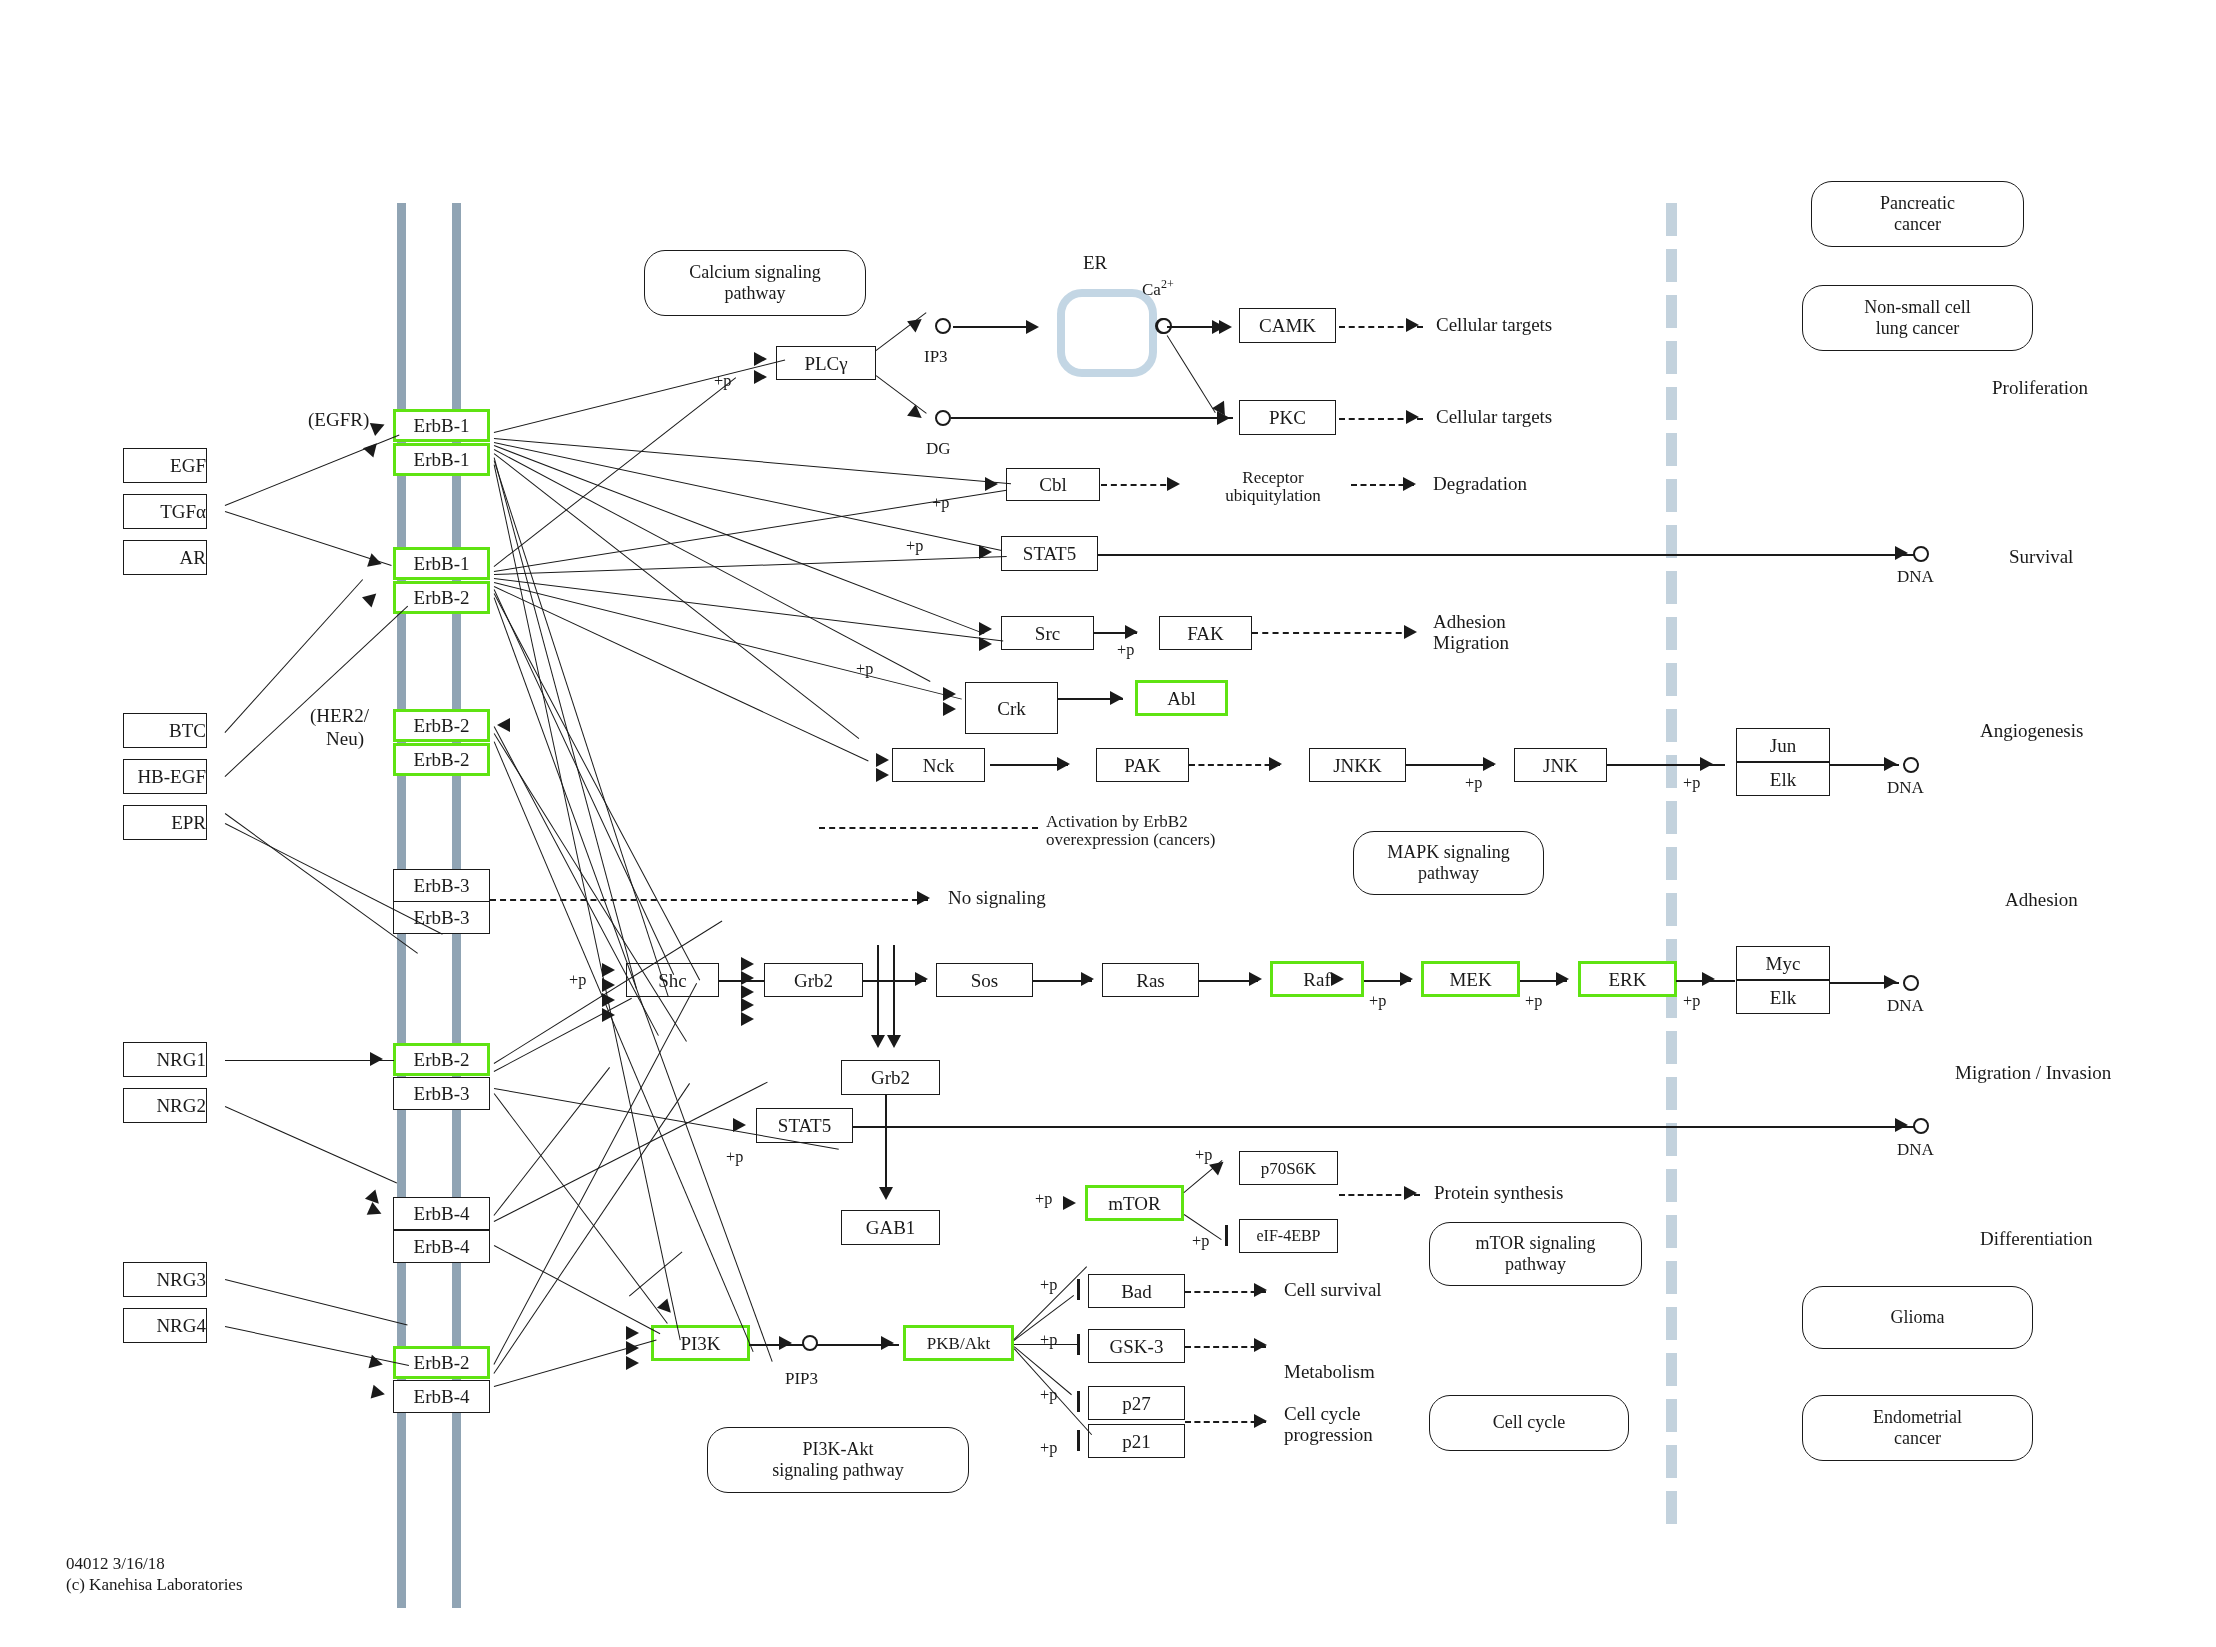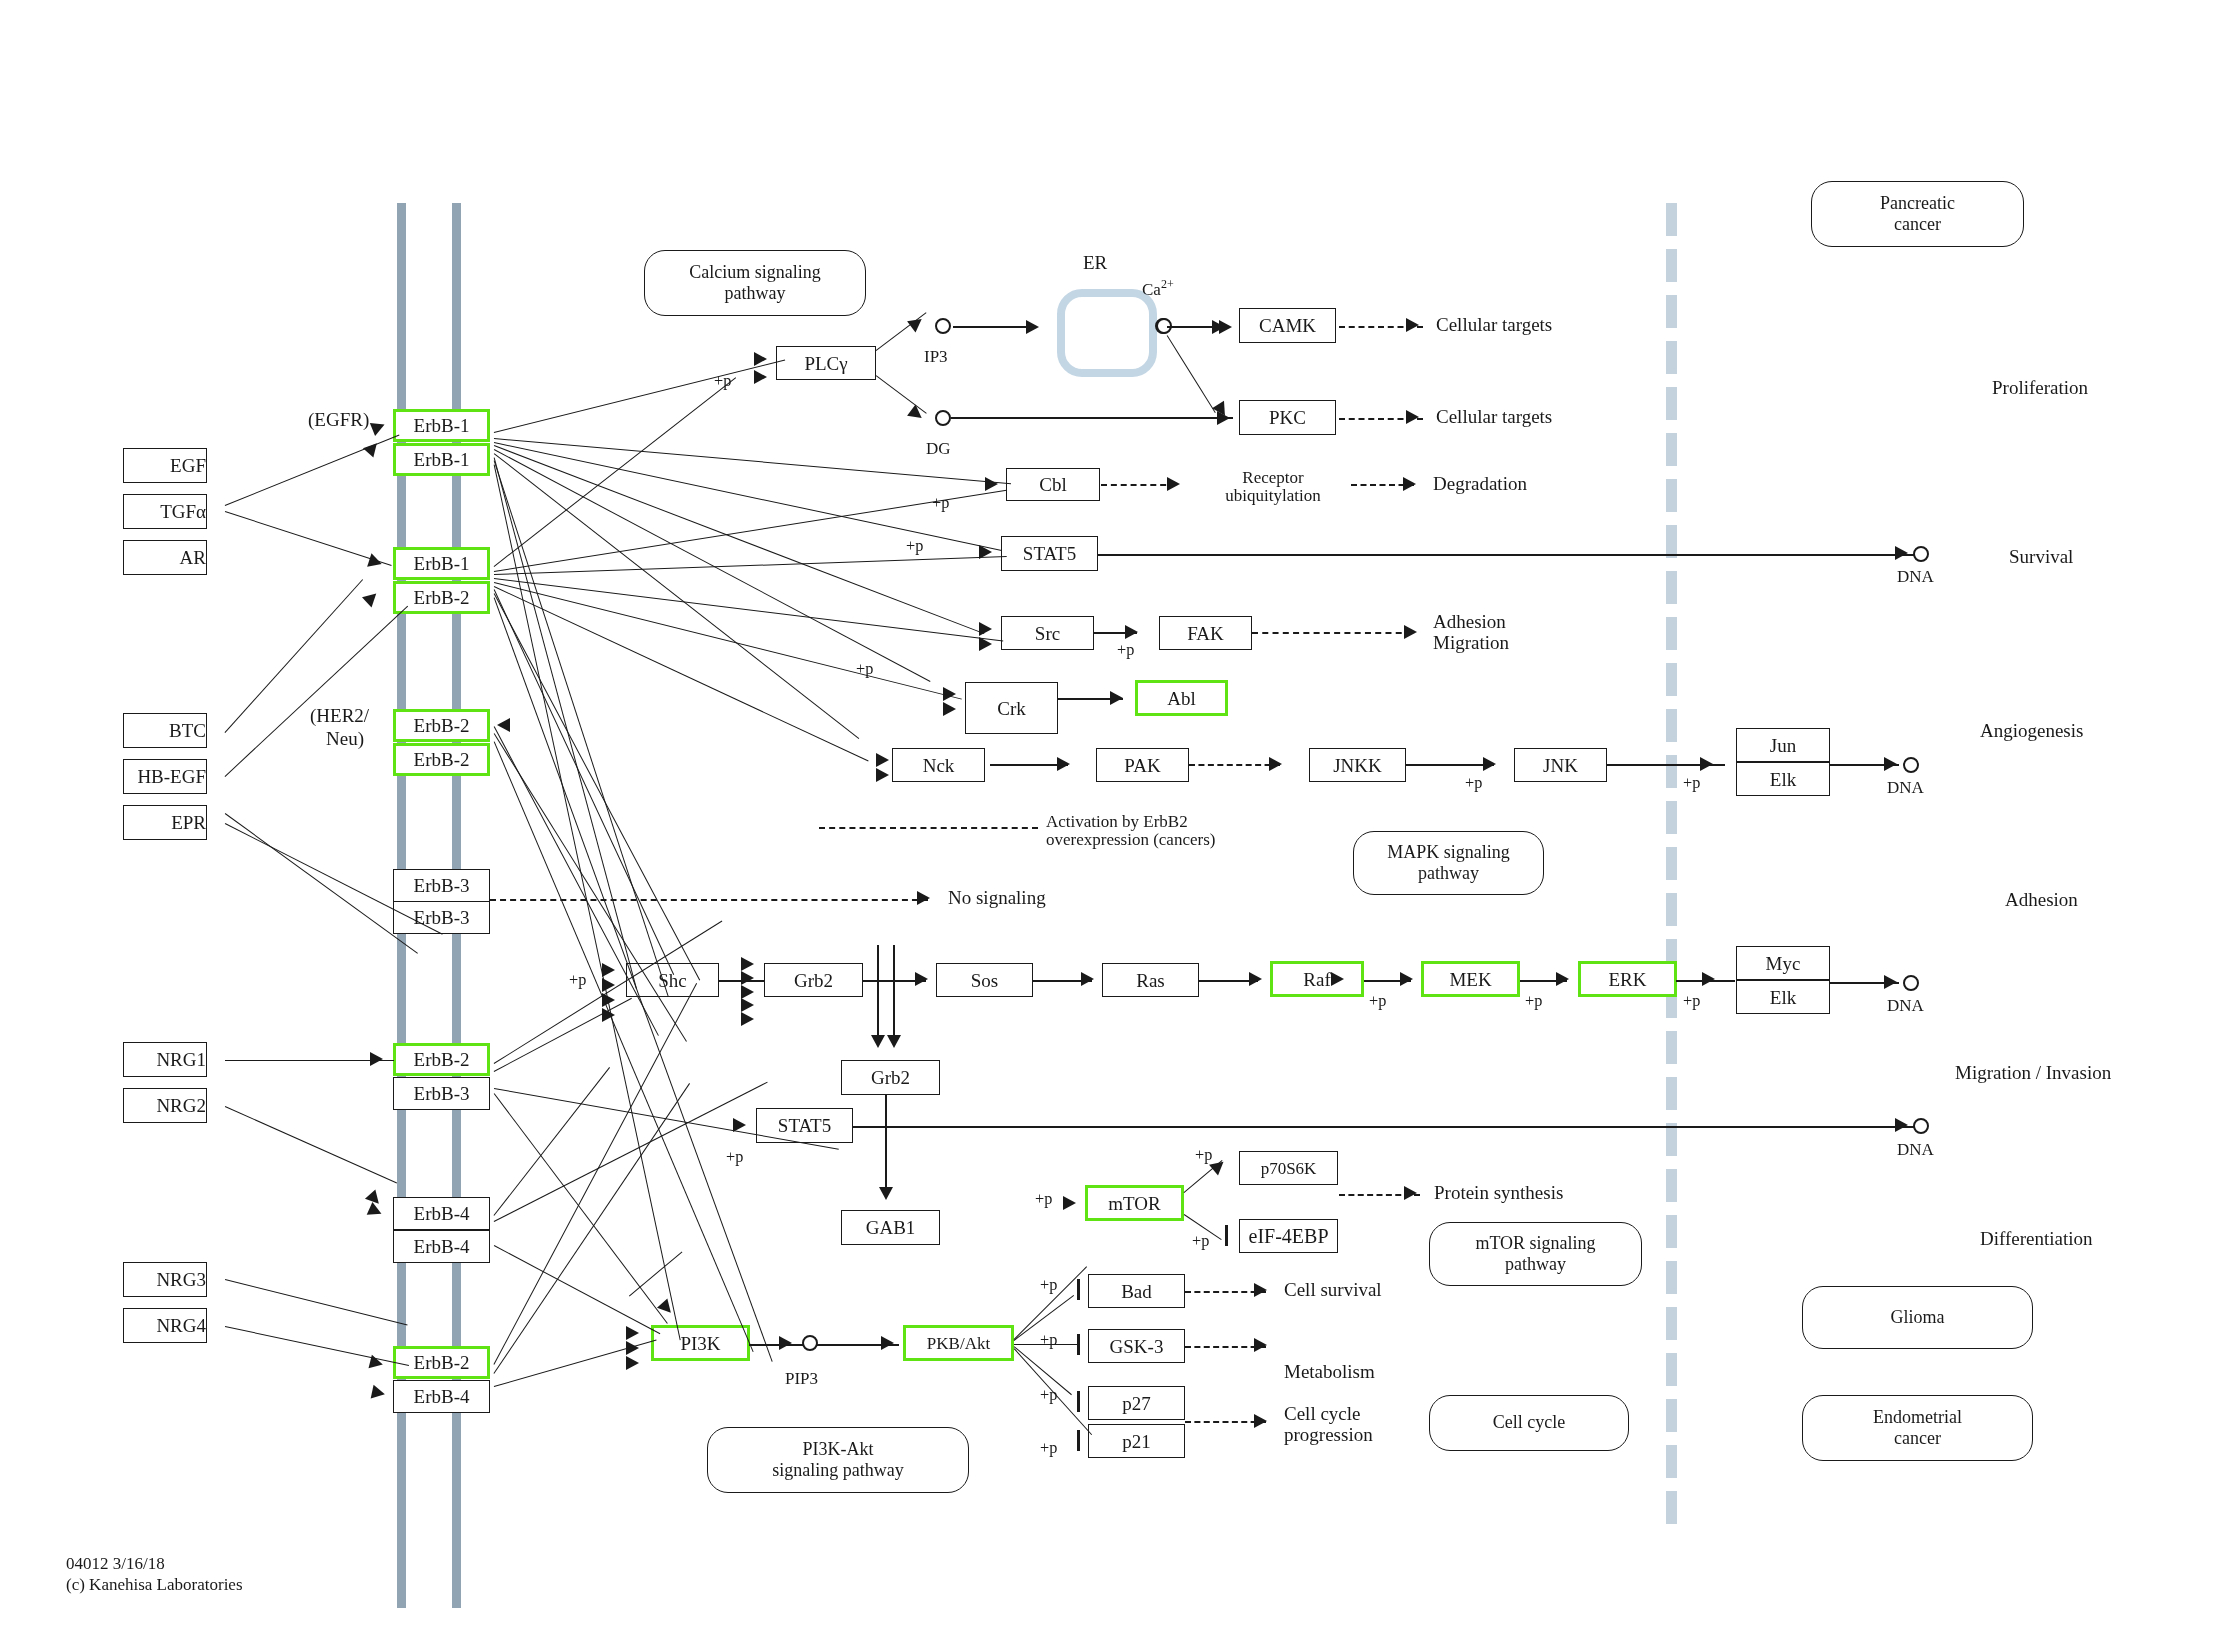--- a/index.html
+++ b/index.html
@@ -48,21 +48,21 @@
   .gbox{
     background:#fff;
     border:1.9px solid #1a1a1a;
     display:flex; align-items:center; justify-content:center;
     font-size:19px; line-height:1;
     white-space:nowrap;
     box-sizing:border-box;
   }
   .gbox.hl{ border:3.8px solid #5fe312; }
   .gbox.small{font-size:17px;}
-  .gbox.tiny{font-size:20px;}
+  .gbox.tiny{font-size:16px;}
 
   
   .lig{ width:84px; height:35px;justify-content:flex-end; }
 
   
   .rcp{ width:97px; height:33px; }
 
   
   .lbl{
     font-size:19px; white-space:nowrap; line-height:1.08;
@@ -631,20 +631,26 @@
   <div class="ab ln thin" style="left:494px; top:1364px; width:432px; transform:rotate(-62deg);"></div>
   <div class="ab ln thin" style="left:494px; top:1373px; width:350px; transform:rotate(-56deg);"></div>
   <div class="ab ln thin" style="left:494px; top:1386px; width:169px; transform:rotate(-16deg);"></div>
 
   <div class="ab cap" style="left:1811px; top:181px; width:213px; height:66px;">
     <div>
       <div>Pancreatic</div>
       <div>cancer</div>
     </div>
   </div>
+  <div class="ab cap" style="left:1802px; top:285px; width:231px; height:66px;">
+    <div>
+      <div>Non-small cell</div>
+      <div>lung cancer</div>
+    </div>
+  </div>
   <div class="ab cap" style="left:1802px; top:1286px; width:231px; height:63px;">
     <div>
       <div>Glioma</div>
     </div>
   </div>
   <div class="ab cap" style="left:1802px; top:1395px; width:231px; height:66px;">
     <div>
       <div>Endometrial</div>
       <div>cancer</div>
     </div>

